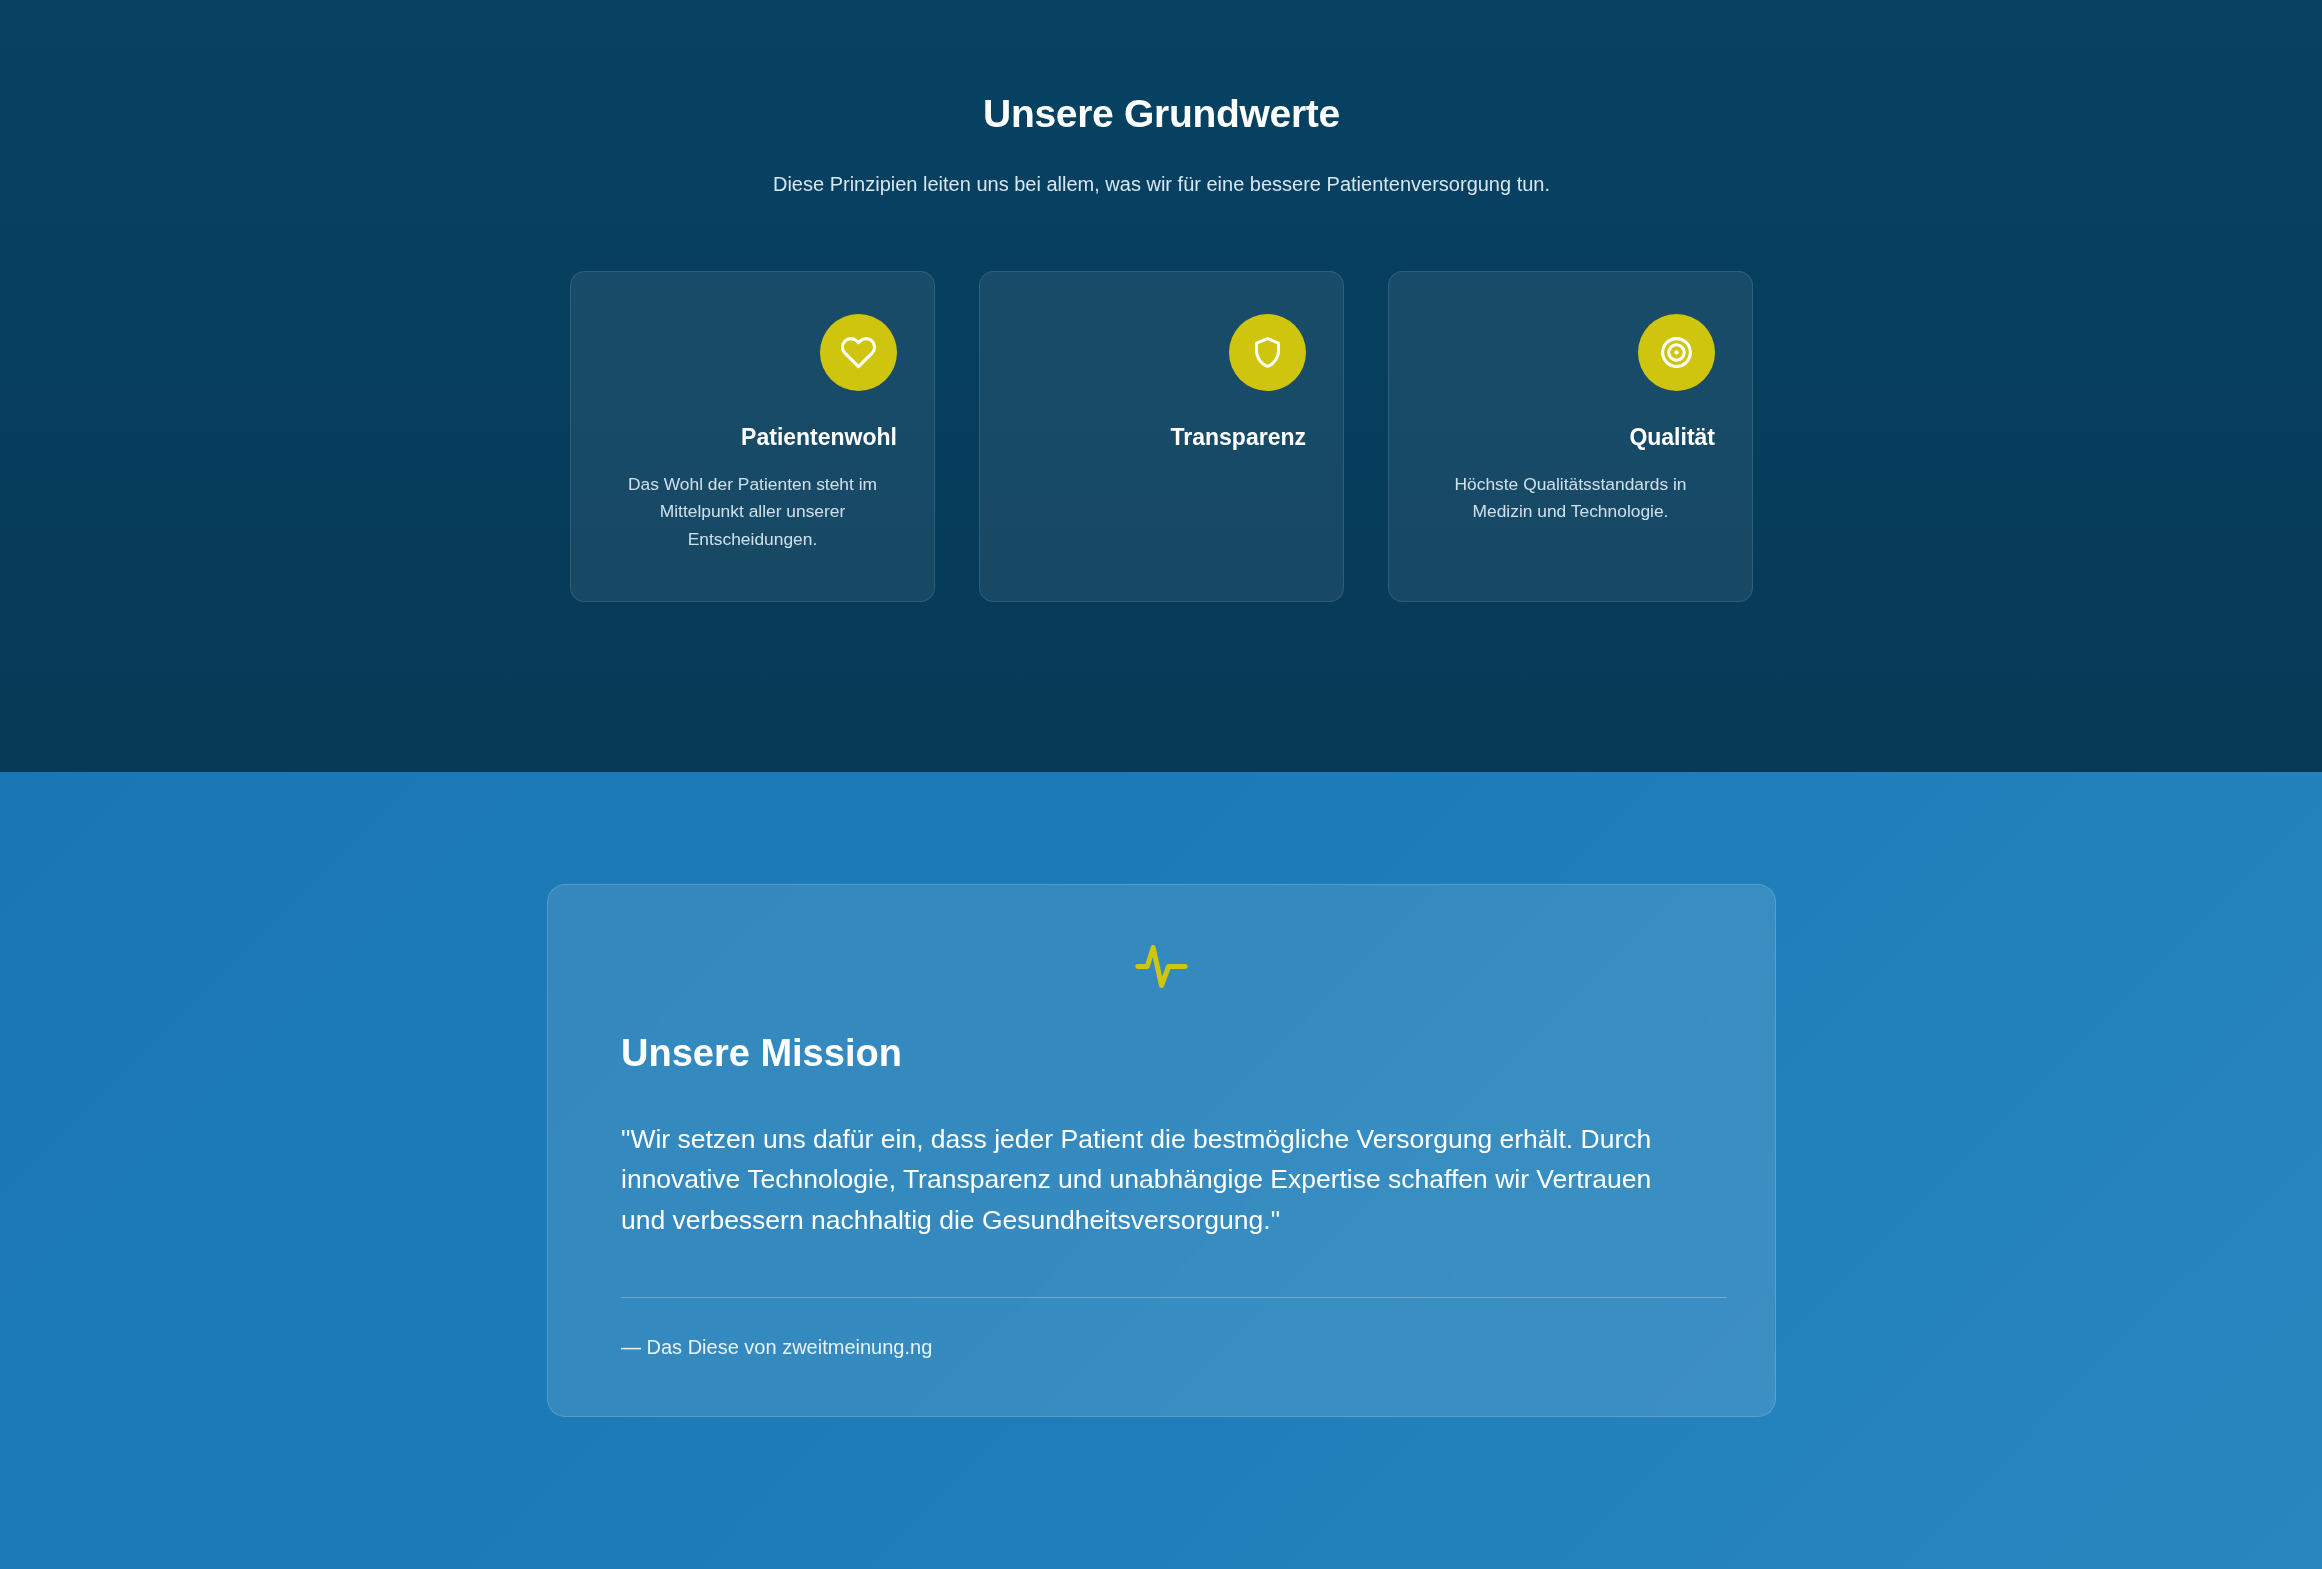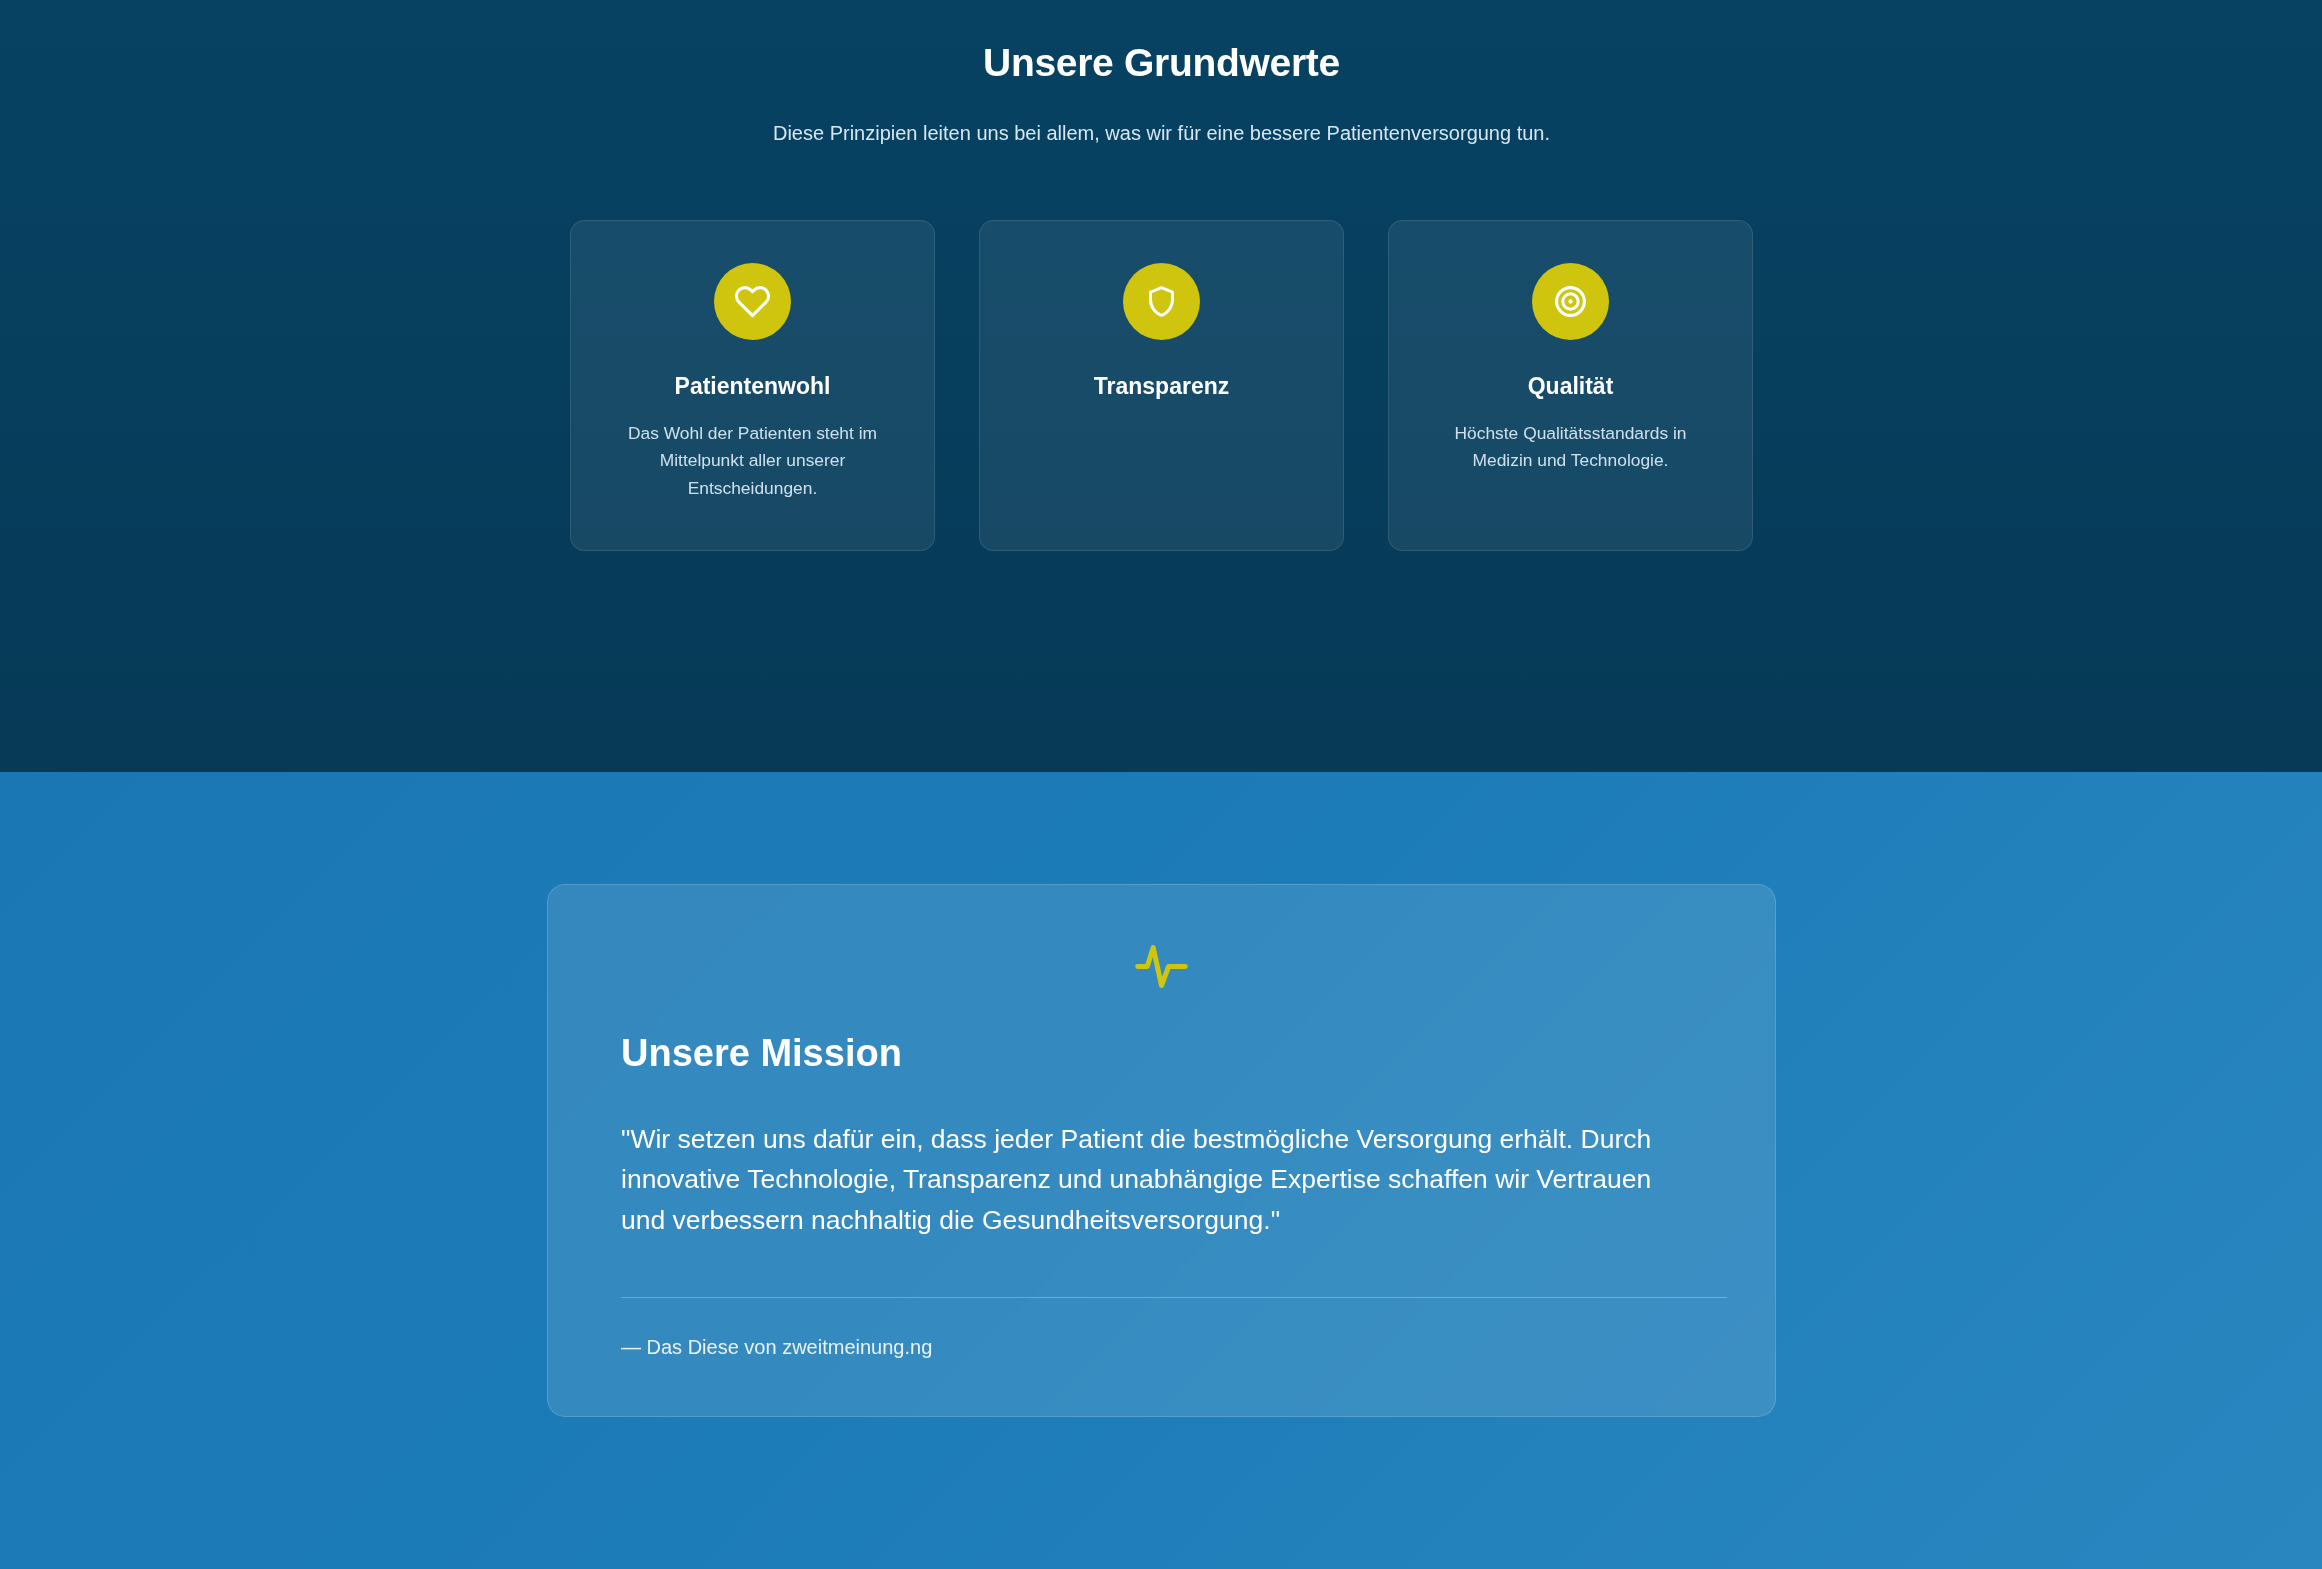--- a/index.html
+++ b/index.html
@@ -11,21 +11,21 @@
     background: #0a4060;
     overflow: hidden;
   }
 
   
   .values-section {
     width: 100%;
     height: 772px;
     background: #07405f;
     background: linear-gradient(180deg, #074263 0%, #063a57 100%);
-    padding-top: 40px;
+    padding-top: 91px;
     text-align: center;
     position: relative;
   }
 
   .values-title {
     font-size: 39px;
     font-weight: bold;
     color: #ffffff;
     letter-spacing: -0.3px;
     line-height: 1.2;
@@ -47,21 +47,21 @@
 
   .value-card {
     width: 365px;
     min-height: 331px;
     background: rgba(255,255,255,0.07);
     border: 0.9px solid rgba(255,255,255,0.10);
     border-radius: 14.6px;
     padding: 42px 37px 37px 37px;
     display: flex;
     flex-direction: column;
-    align-items: center;
+    align-items: flex-end;
   }
 
   .icon-circle {
     width: 77px;
     height: 77px;
     border-radius: 50%;
     background: #cfc50f;
     display: flex;
     align-items: center;
     justify-content: center;

